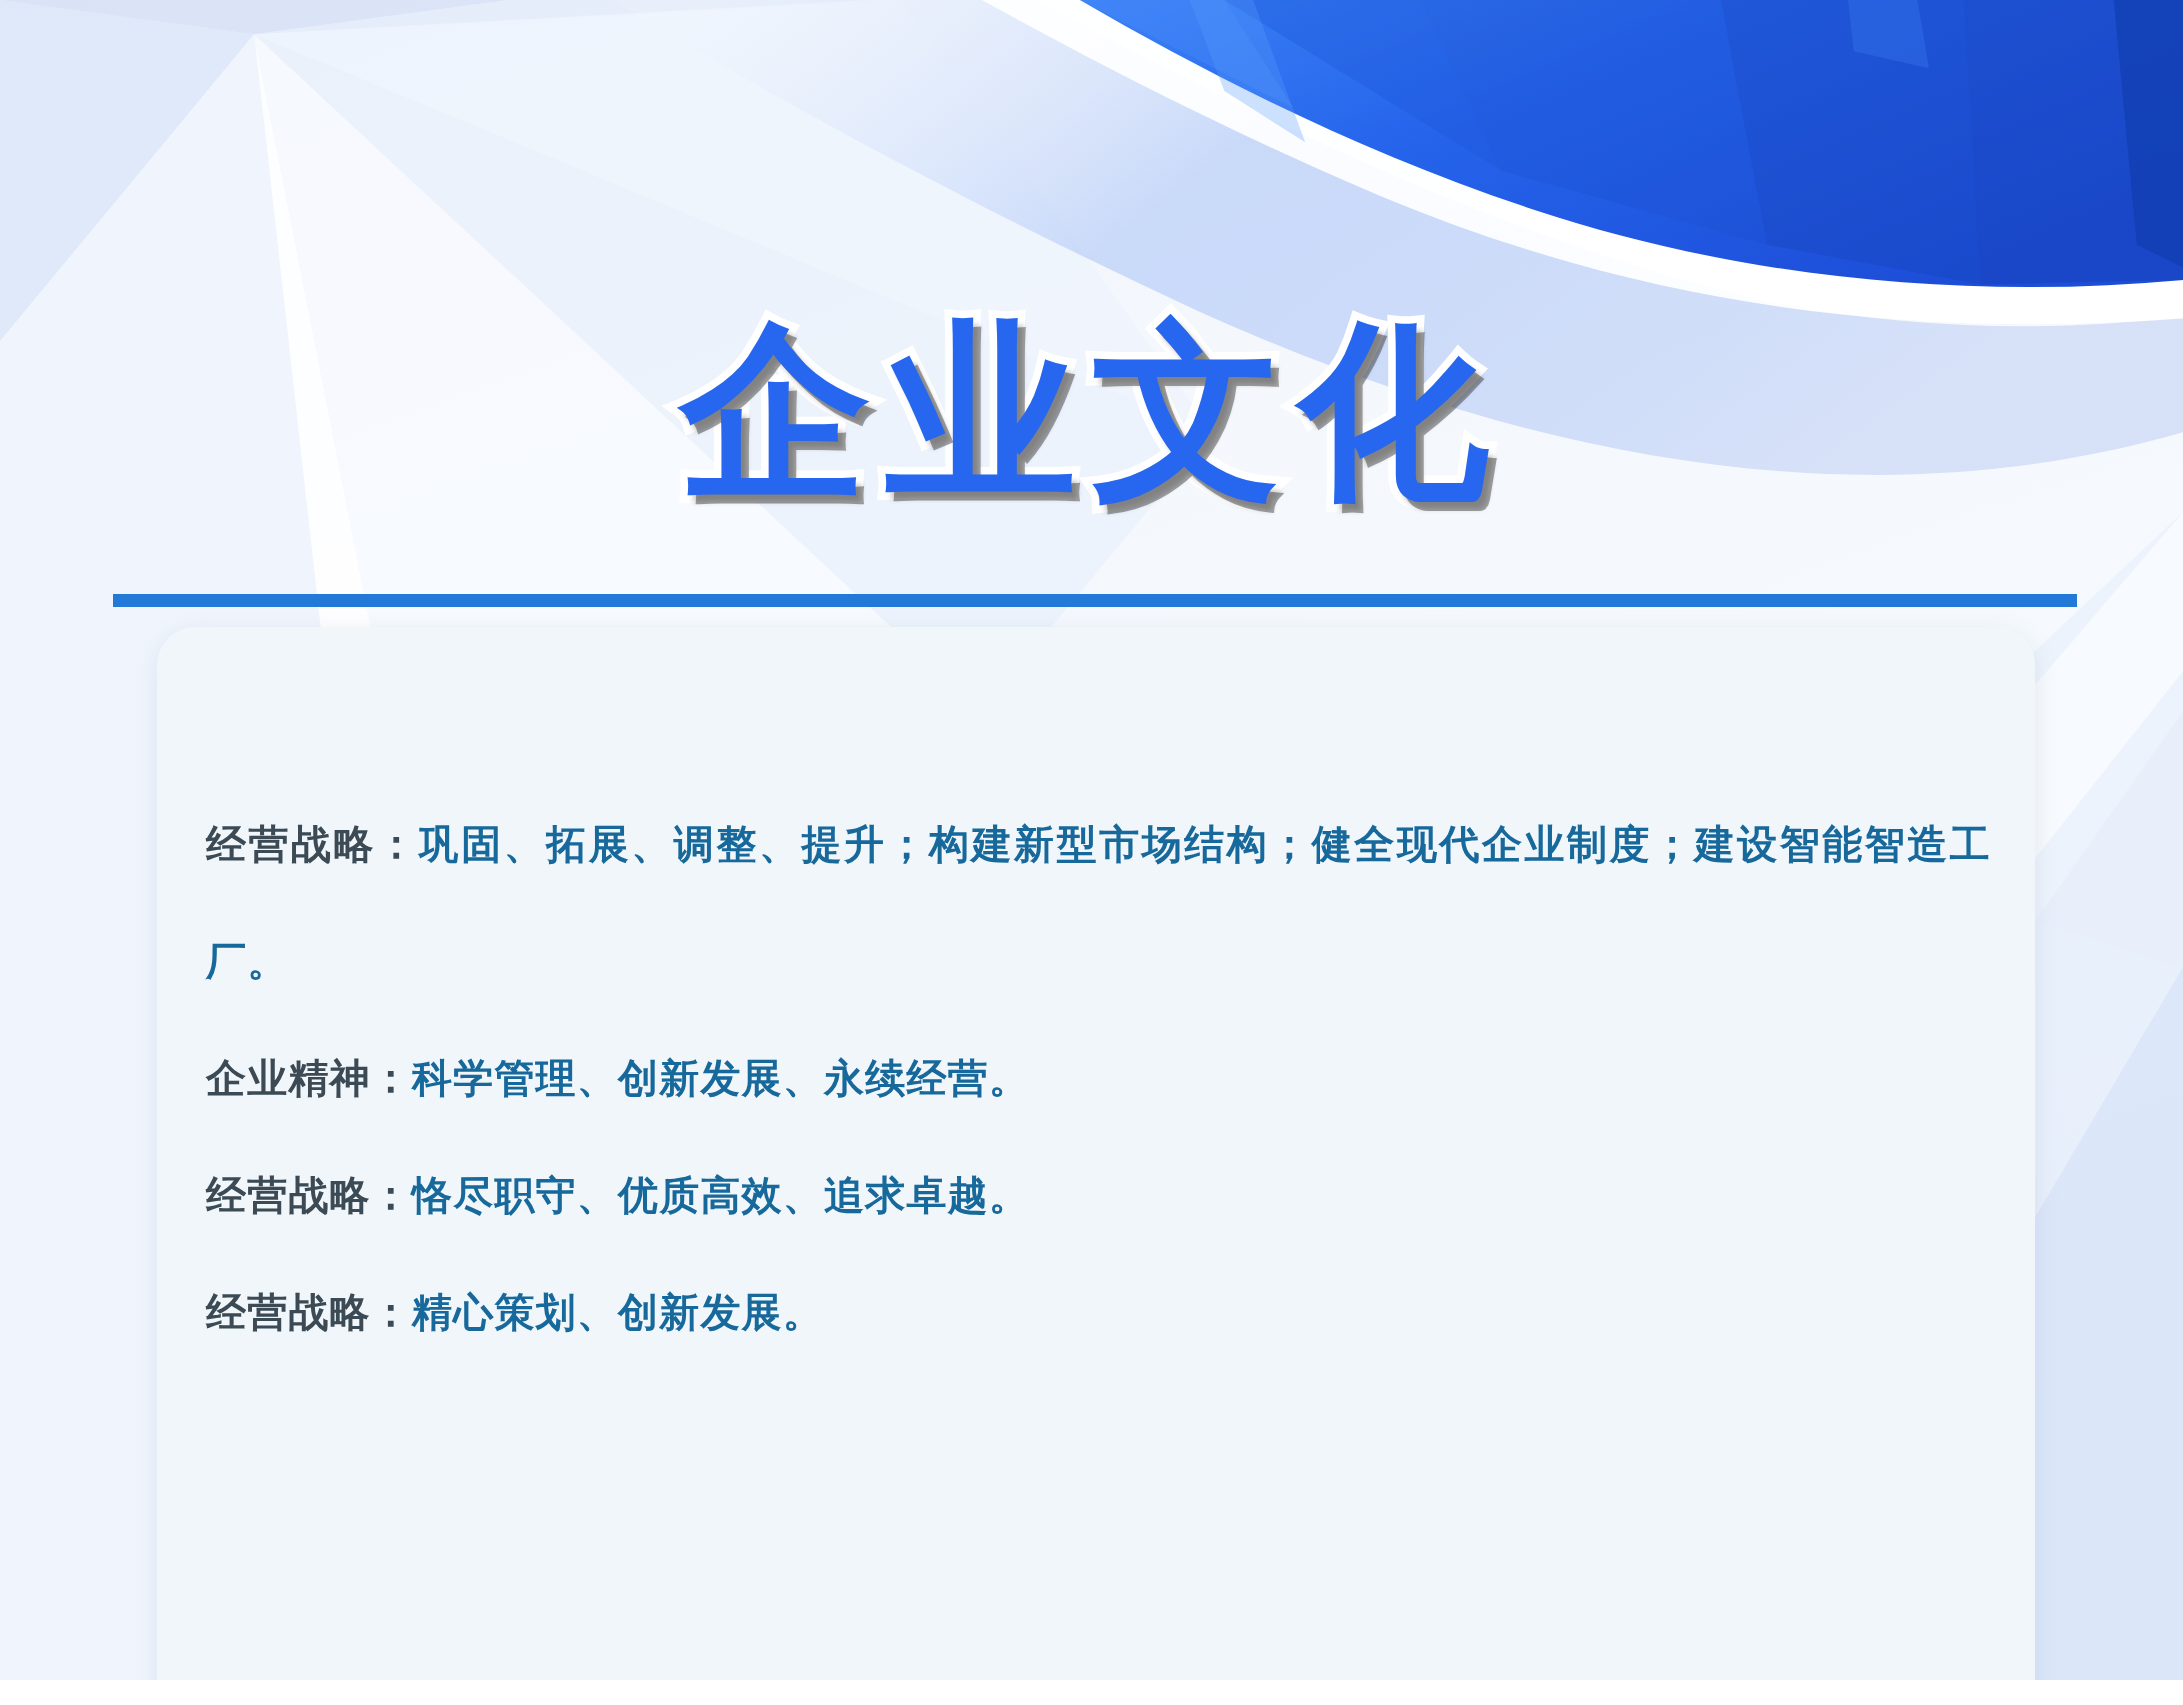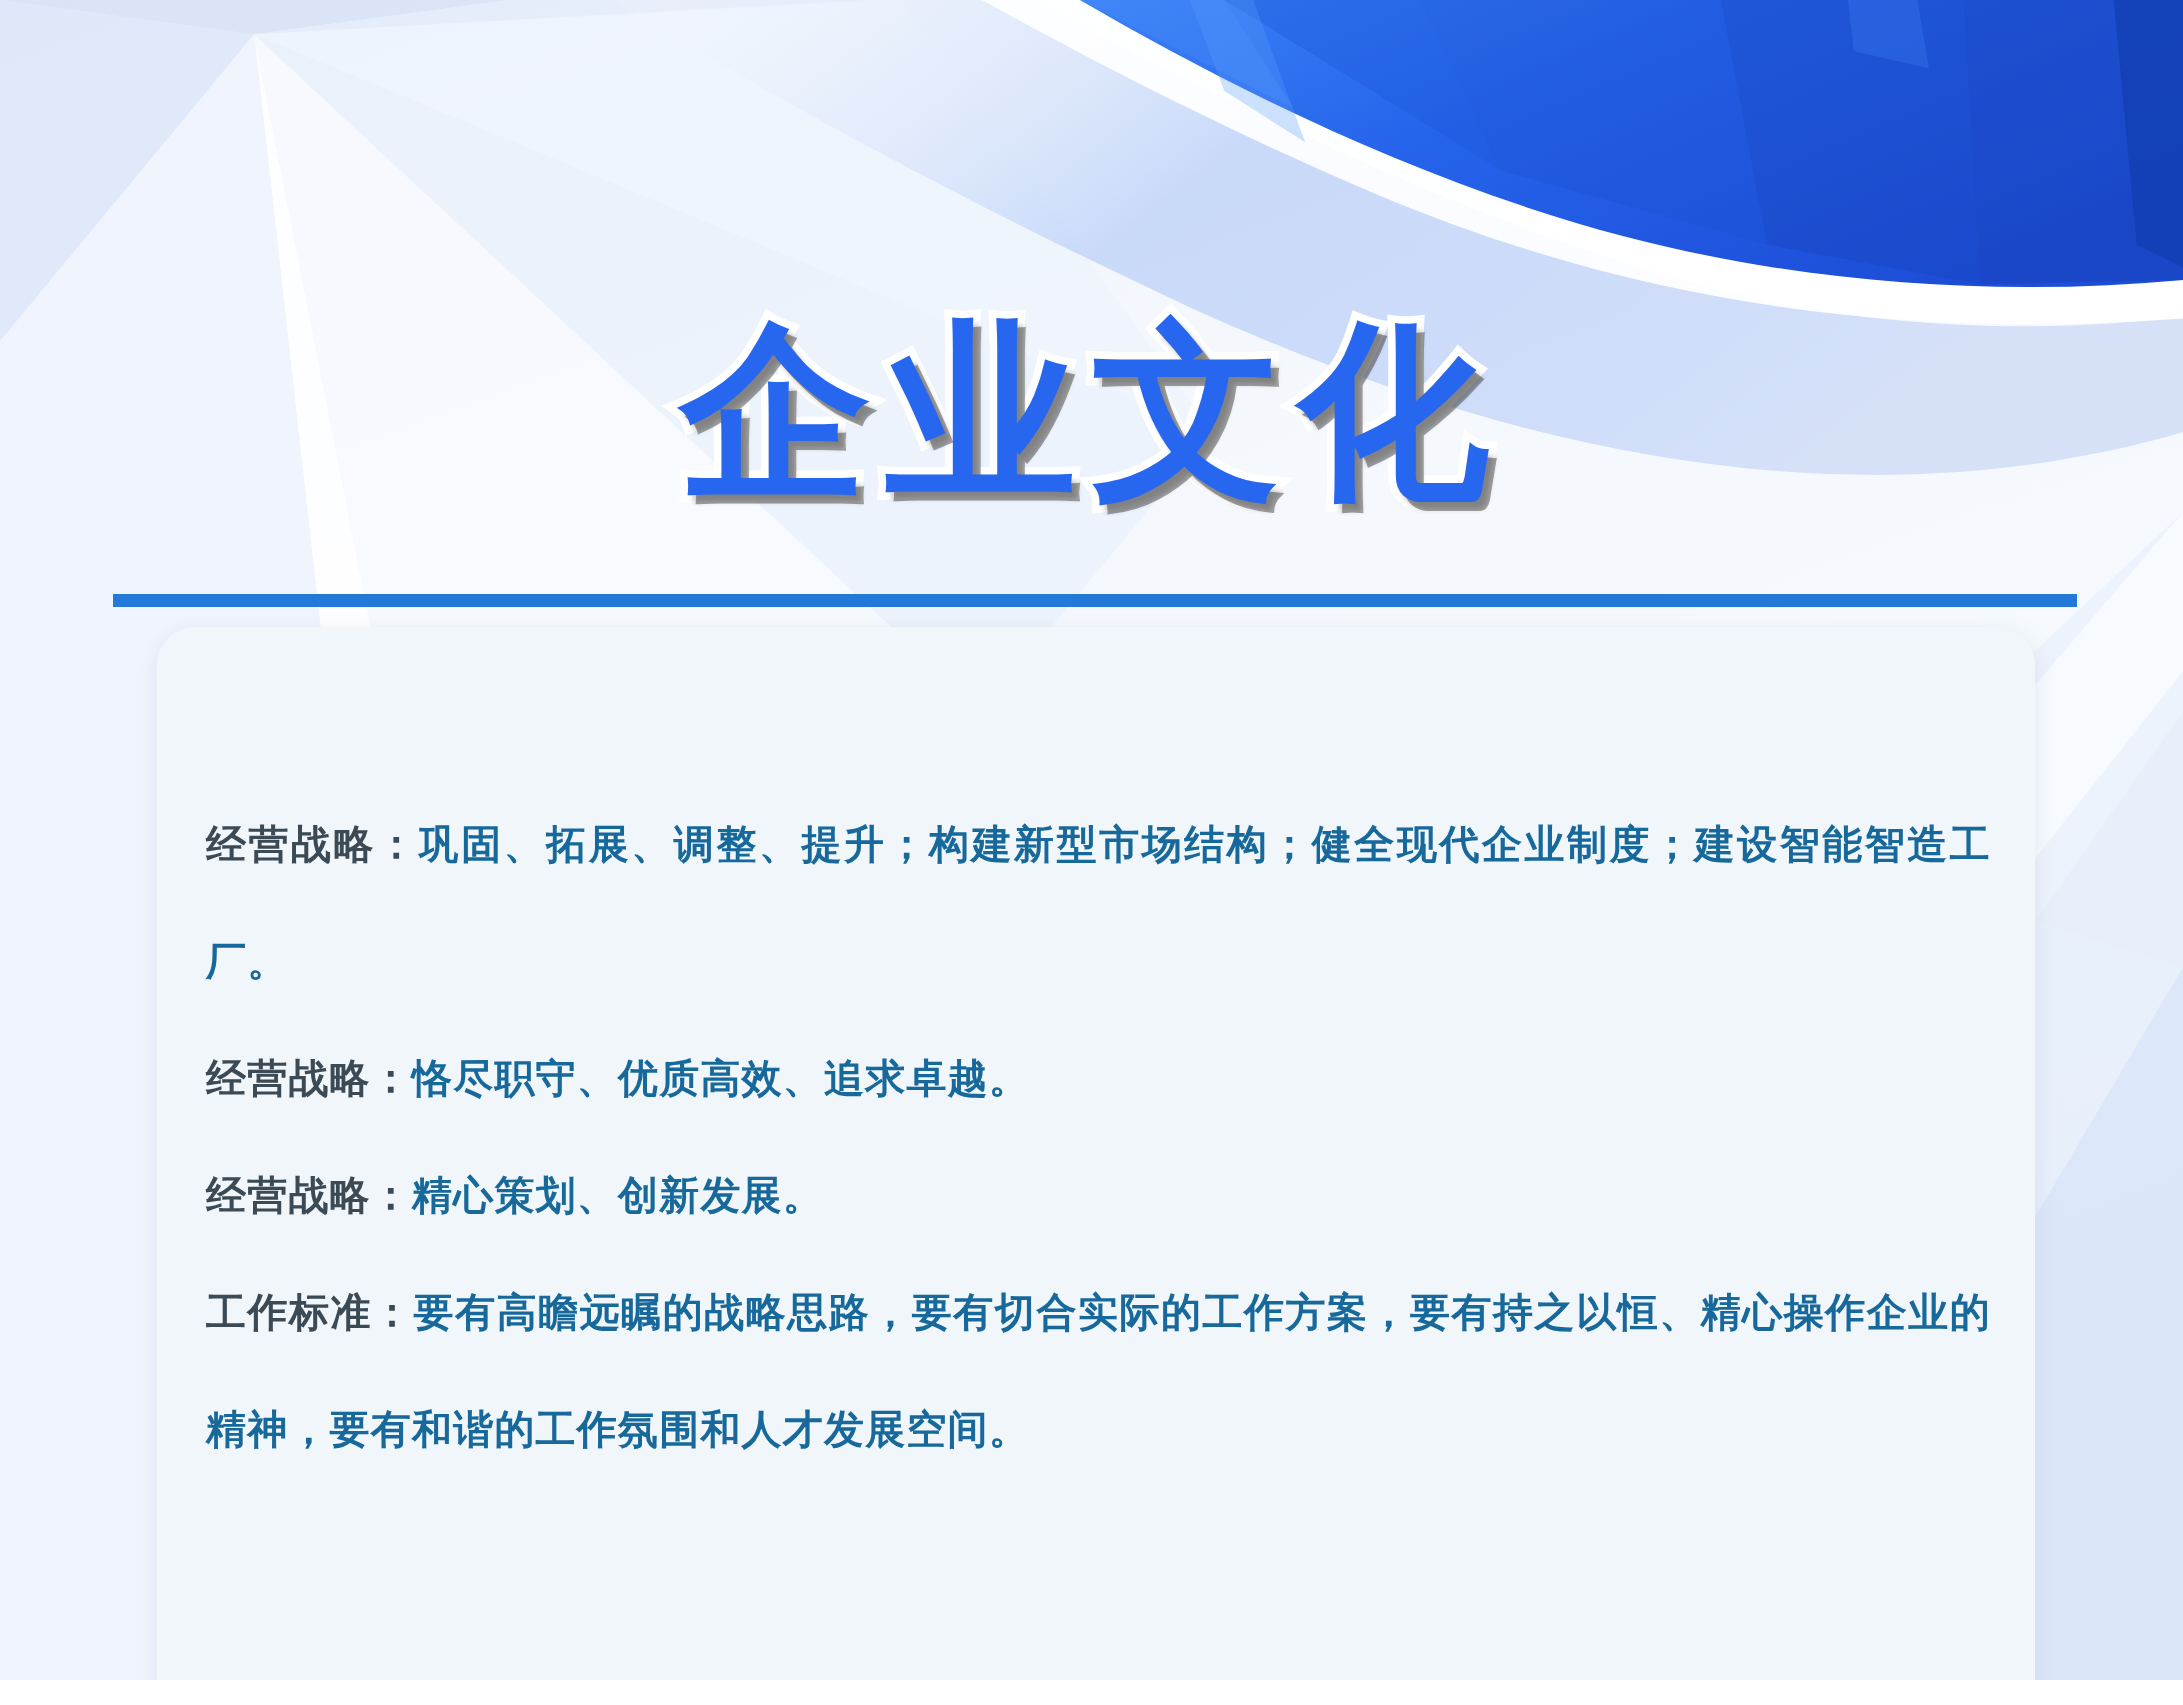--- a/index.html
+++ b/index.html
@@ -168,20 +168,20 @@
 
   <div class="title-wrap">
     <div class="title">企业文化</div>
   </div>
 
   <div class="divider"></div>
 
   <div class="card">
     <div class="body-text" id="body-text">
         <div class="body-line"><span class="lbl">经营战略：</span><span class="txt">巩固、拓展、调整、提升；构建新型市场结构；健全现代企业制度；建设智能智造工厂。</span></div>
+        <div class="body-line"><span class="lbl">企业精神：</span><span class="txt">科学管理、创新发展、永续经营。</span></div>
         <div class="body-line"><span class="lbl">经营战略：</span><span class="txt">恪尽职守、优质高效、追求卓越。</span></div>
         <div class="body-line"><span class="lbl">经营战略：</span><span class="txt">精心策划、创新发展。</span></div>
-        <div class="body-line"><span class="lbl">工作标准：</span><span class="txt">要有高瞻远瞩的战略思路，要有切合实际的工作方案，要有持之以恒、精心操作企业的精神，要有和谐的工作氛围和人才发展空间。</span></div>
       </div>
   </div>
 
 </div>
 
 
 </body></html>

